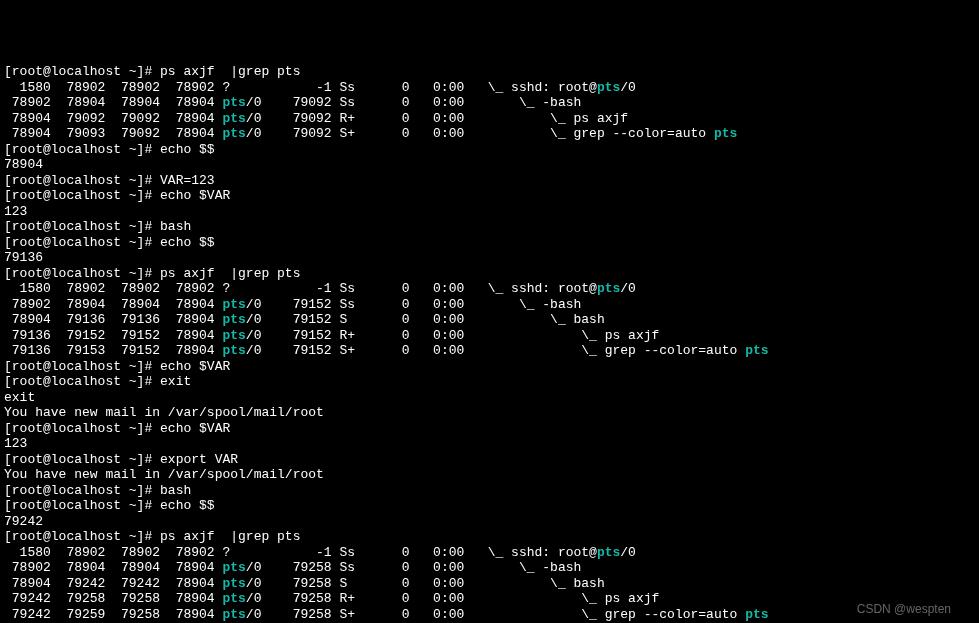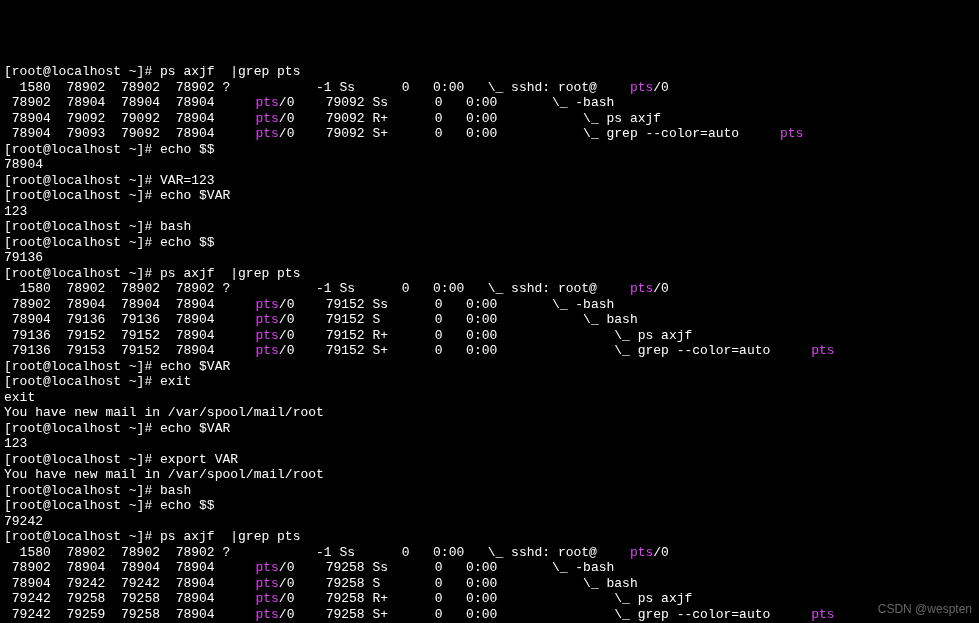--- a/index.html
+++ b/index.html
@@ -10,24 +10,24 @@
     font-family: "Consolas", "Courier New", monospace;
     font-size: 13px;
     line-height: 15.5px;
     width: 979px;
     height: 623px;
     box-sizing: border-box;
     white-space: pre;
     overflow: hidden;
     position: relative;
   }
-  .hl { color: #d946ef; font-weight: normal; padding-left: 33px; }
+  .hl { color: #14b8a6; font-weight: bold; }
   .watermark {
     position: absolute;
-    right: 7px;
+    right: 28px;
     bottom: 6px;
     color: rgba(200,200,200,0.5);
     font-family: Arial, sans-serif;
     font-size: 12px;
   }
   .line { display: block; }
 </style>
 </head>
 <body>
 

